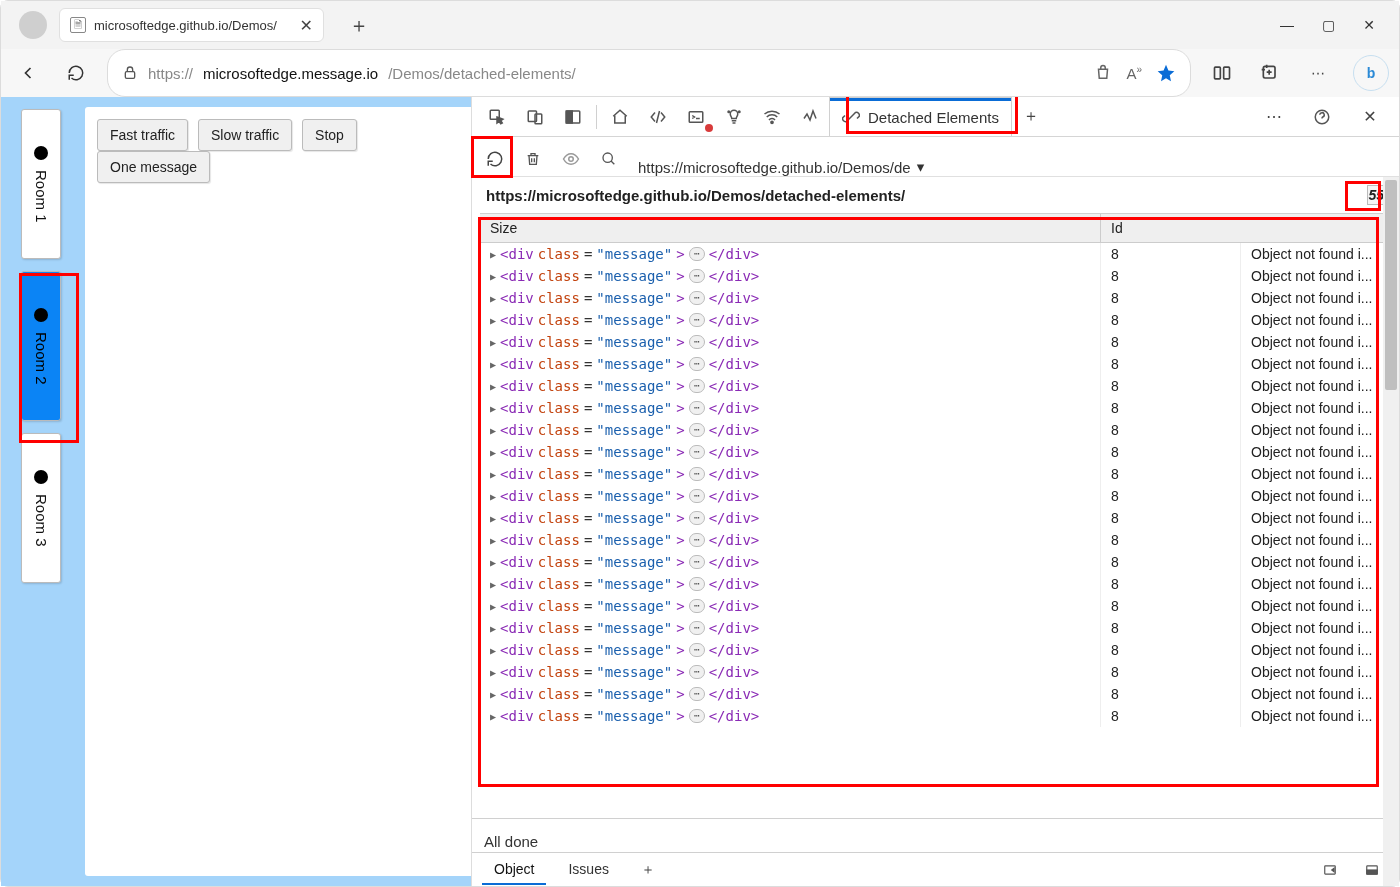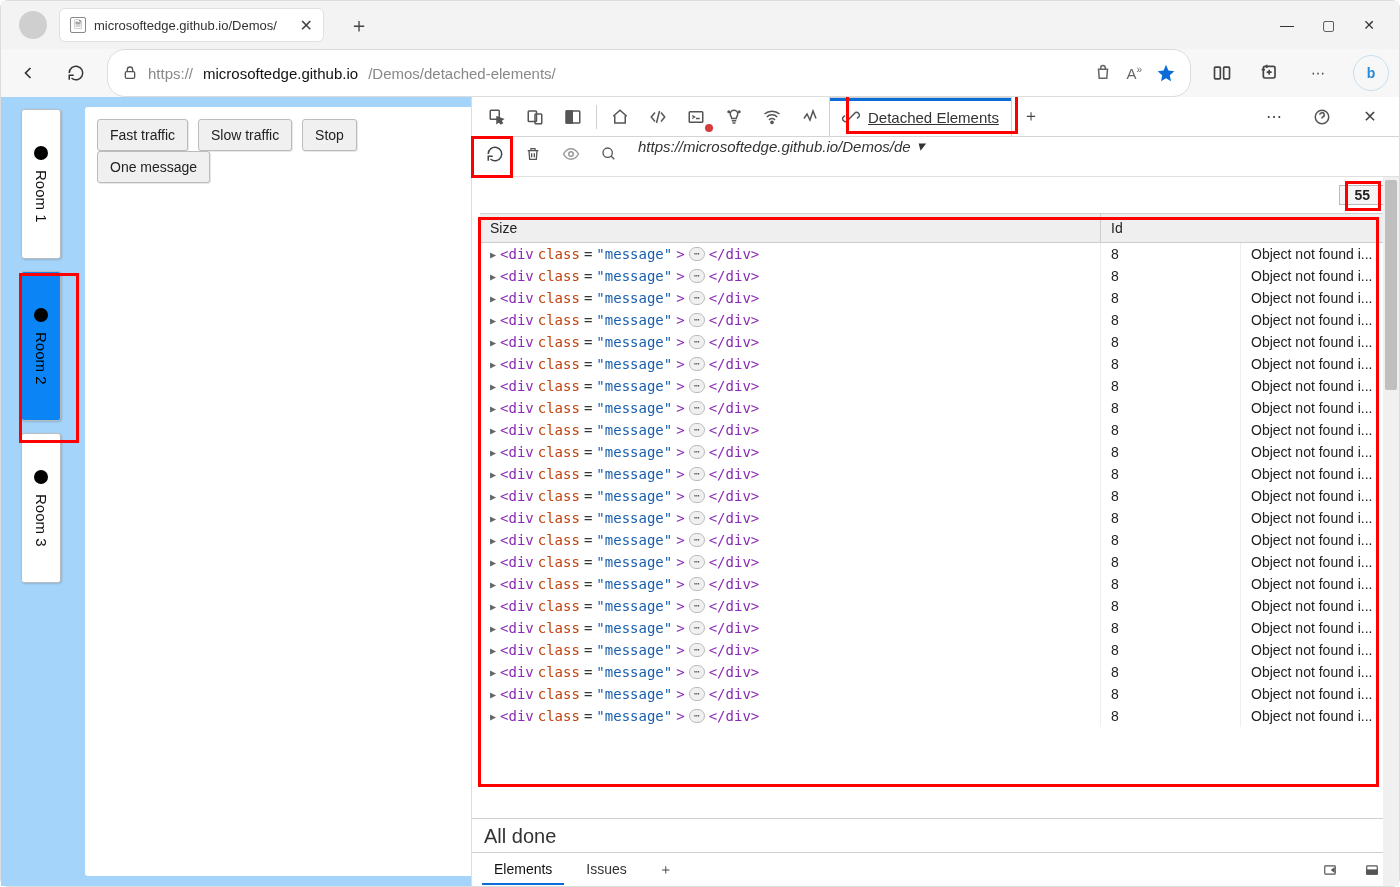--- a/index.html
+++ b/index.html
@@ -131,51 +131,50 @@
   }
   .dt-tabbar .icon-btn { width:38px; font-size:16px;}
   .dt-divider { width:1px; height:24px; background:#d0d0d0; margin:0 4px;}
   .dt-tab {
     display:flex;align-items:center;gap:8px;
     padding:0 12px; height:100%;
     border:1px solid #d0d0d0; border-bottom:none;
     background:#f7f7f7;
     font-size:15px;
     position:relative;
-    text-decoration:underline;
   }
   .dt-tab.active {
     background:#fff;
   }
   .dt-tab.active::before {
     content:""; position:absolute; top:0;left:0;right:0;height:3px;background:#0a6cd6;
   }
   .dt-right { margin-left:auto; display:flex; gap:10px; padding-right:10px;}
   .dt-toolbar {
     height:40px;
-    display:flex; align-items:flex-start;
+    display:flex; align-items:flex-end;
     padding:0 6px; gap:4px;
     border-bottom:1px solid #e0e0e0;
     position:relative;
-    font-style:italic;
   }
   .dt-toolbar .url-select {
     font-size:15px; color:#333; margin-left:8px;
     display:flex;align-items:center; gap:6px;
   }
   .dt-body { flex:1; display:flex; flex-direction:column; overflow:hidden; position:relative; }
   .dt-header-row {
     display:flex; align-items:center;
     padding:8px 14px;
     font-size:15px; font-weight:600; color:#222;
   }
   .count-badge {
     margin-left:auto;
-    border:1px solid #bbb; padding:1px 14px; font-size:14px;
+    border:1px solid #bbb; padding:1px 0; font-size:14px;
     background:#f5f5f5;
+    font-style:italic;
   }
   .dt-grid {
     flex:1; overflow:auto;
     border-top:1px solid #d0d0d0;
     margin: 0 8px;
   }
   .grid-head, .grid-row {
     display:grid;
     grid-template-columns: 1fr 140px 150px;
   }
@@ -203,21 +202,21 @@
   .tag-open, .tag-close { color:#8a2ab5;}
   .attr-name { color:#c2410c;text-align:right; }
   .attr-eq { color:#333;}
   .attr-val { color:#1a5fad; }
   .ellips {
     display:inline-block; border:1px solid #bbb; background:#f0f0f0;
     border-radius:8px; font-size:10px; padding:0 4px; line-height:12px; color:#555;
   }
   .dt-status {
     height:34px; border-top:1px solid #d0d0d0;
-    padding:6px 12px; font-size:20px; color:#333;
+    padding:14px 12px; font-size:15px; color:#333;
   }
   .dt-drawer {
     height:34px; border-top:1px solid #d0d0d0;
     display:flex; align-items:center; gap:10px;
     padding:0 10px;
     font-size:14px;
   }
   .drawer-tab { padding:6px 12px; border-bottom:2px solid transparent;}
   .drawer-tab.active { border-bottom:2px solid #0a6cd6; color:#111;}
   .scroll-track {
@@ -261,21 +260,21 @@
         </svg>
     </div>
     <div class="url-box">
       <span>
        <svg width="16" height="16" viewBox="0 0 24 24" fill="none" stroke="#555" stroke-width="2">
             <rect x="5" y="10" width="14" height="10" rx="2"></rect>
             <path d="M8 10V7a4 4 0 0 1 8 0v3"></path>
           </svg>
       </span>
       <span class="rest">https://</span>
-        <span class="host">microsoftedge.github.io</span>
+        <span class="host">microsoftedge.message.io</span>
         <span class="rest">/Demos/detached-elements/</span>
       <div class="url-actions">
         <span style="color:#666">
           <svg width="18" height="18" viewBox="0 0 24 24" fill="none" stroke="#666" stroke-width="2">
               <path d="M6 7h12l-1 12H7L6 7z"></path>
               <path d="M9 7V5a3 3 0 0 1 6 0v2"></path>
             </svg>
         </span>
         <span style="font-size:15px;color:#666">A<sup style="font-size:10px">»</sup></span>
         <span class="star-icon">
@@ -435,20 +434,21 @@
         </div>
         <div class="redbox" style="left:-1px; top:-1px; width:42px; height:42px;"></div>
       </div>
 
       <div class="dt-body">
         <div class="scroll-track">
           <div class="scroll-thumb" style="top:3px;height:210px"></div>
         </div>
 
         <div class="dt-header-row">
+          <span>https://microsoftedge.github.io/Demos/detached-elements/</span>
           <span class="count-badge">55</span>
         </div>
         <div class="redbox" style="right:18px; top:4px; width:36px; height:30px;"></div>
 
         <div class="dt-grid">
           <div class="grid-head">
             <div>Size</div>
             <div>Id</div>
           </div>
           <div class="grid-body" id="grid-body">
@@ -761,21 +761,21 @@
                 <div>Object not found i...</div>
               </div>
             </div>
         </div>
         <div class="redbox" style="left:6px; top:40px; right:20px; height:570px;"></div>
 
         <div class="dt-status">
           <span>All done</span>
         </div>
         <div class="dt-drawer">
-          <span class="drawer-tab active">Elements</span>
+          <span class="drawer-tab active">Object</span>
           <span class="drawer-tab">Issues</span>
           <span class="icon-btn">＋</span>
           <div style="margin-left:auto;display:flex;gap:8px">
             <span class="icon-btn">
               <svg width="16" height="14" viewBox="0 0 24 24" fill="none" stroke="#555" stroke-width="2">
                   <rect x="3" y="5" width="18" height="14" rx="1"></rect>
                   <path d="M15 12l4-3v6z" fill="#555"></path>
                 </svg>
             </span>
             <span class="icon-btn">

